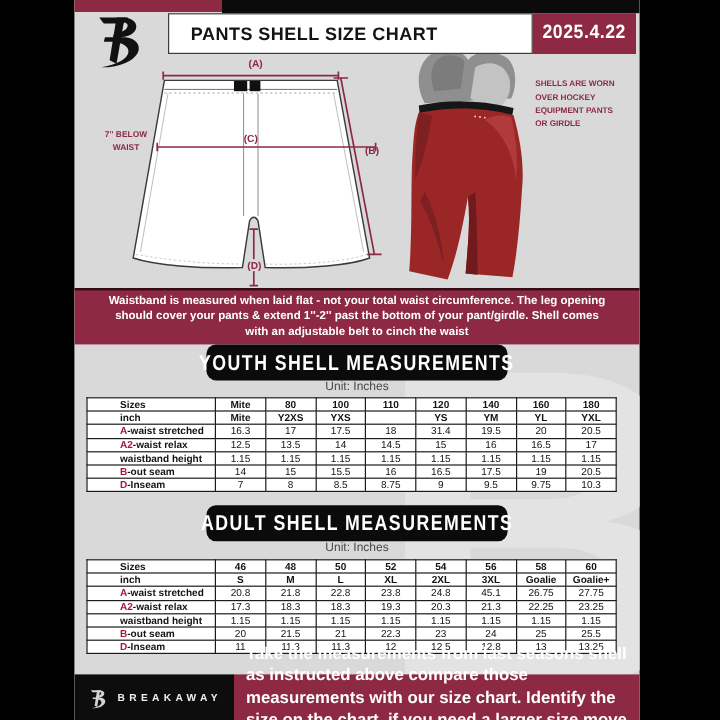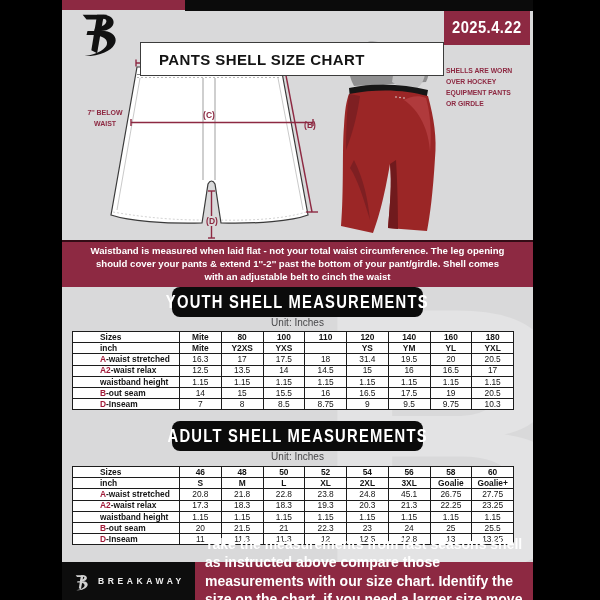--- a/index.html
+++ b/index.html
@@ -11,21 +11,21 @@
 
   
   .watermark{position:absolute;left:250px;top:270px;font-size:380px;line-height:0.9;font-weight:700;
              color:#e3e3e4;z-index:0;letter-spacing:-10px;}
 
   
   .strip-maroon{left:0;top:0;width:123px;height:10px;background:var(--maroon);z-index:2;}
   .strip-black{left:123px;top:0;width:348px;height:11px;background:#0b0b0b;z-index:2;}
   .logo{left:16px;top:6px;z-index:3;}
   .title-box{left:78px;top:11px;width:304px;height:34px;background:#fff;border:1px solid #3c3c3c;
-             display:flex;align-items:center;padding-left:18px;z-index:3;margin-top:31px;}
+             display:flex;align-items:center;padding-left:18px;z-index:3;}
   .title-box span{font-size:15px;font-weight:600;color:#141414;letter-spacing:0.4px;}
   .date-box{left:382px;top:11px;width:86px;height:34px;background:var(--maroon);
             display:flex;align-items:center;justify-content:center;z-index:3;}
   .date-box span{color:#fff;font-size:16px;font-weight:700;transform:scaleX(0.92);letter-spacing:0.5px;}
 
   
   .diagram-svg{left:45px;top:50px;z-index:1;}
   .diag-label{position:absolute;z-index:2;color:var(--maroon);font-weight:700;font-size:8.5px;transform:translateX(-50%);}
   .waist-note{left:12px;top:108px;width:62px;text-align:center;color:var(--maroon);font-weight:600;
               font-size:7px;line-height:1.5;white-space:pre-line;z-index:2;}

